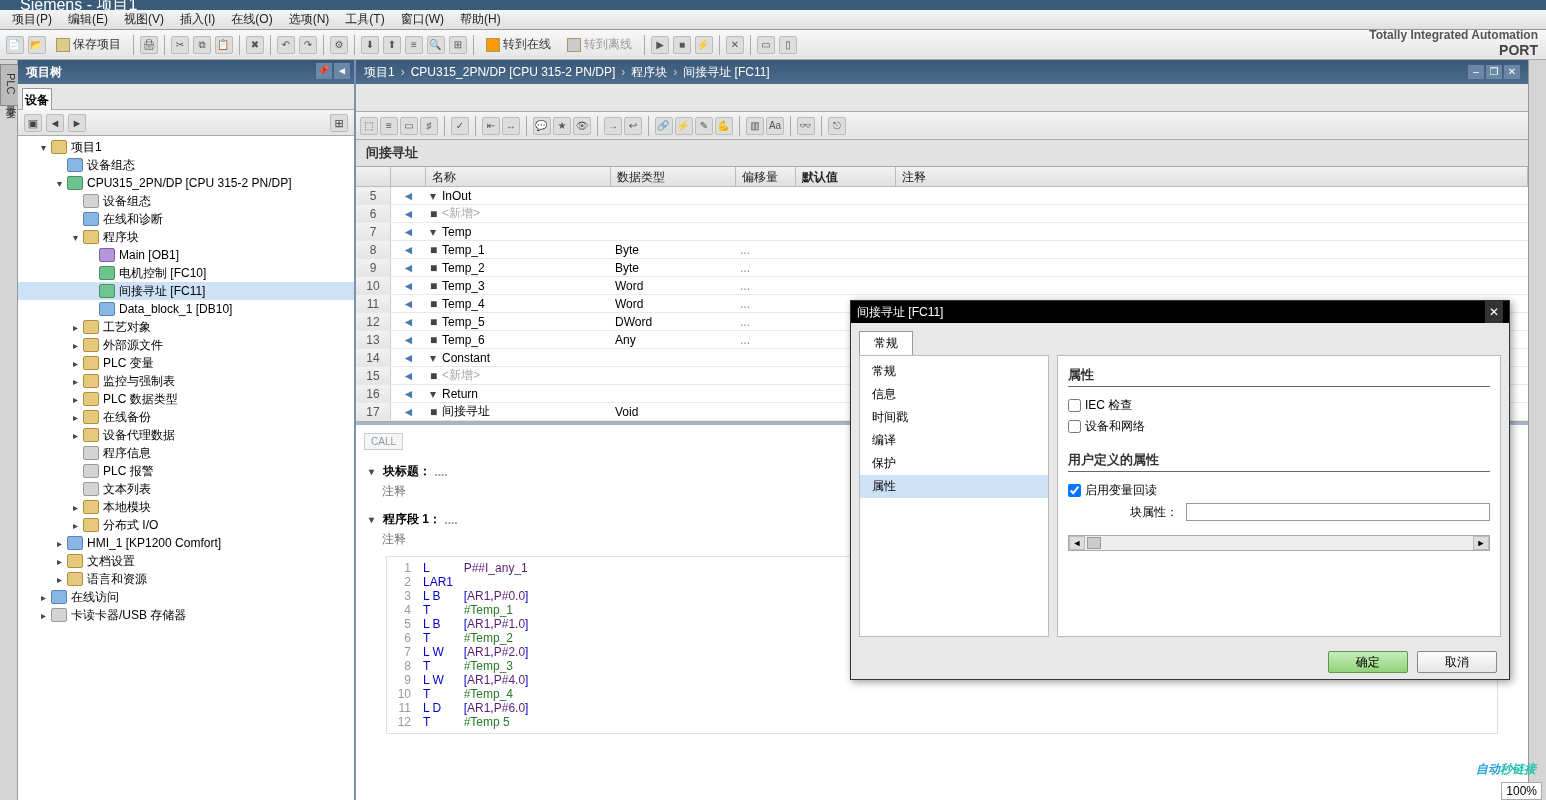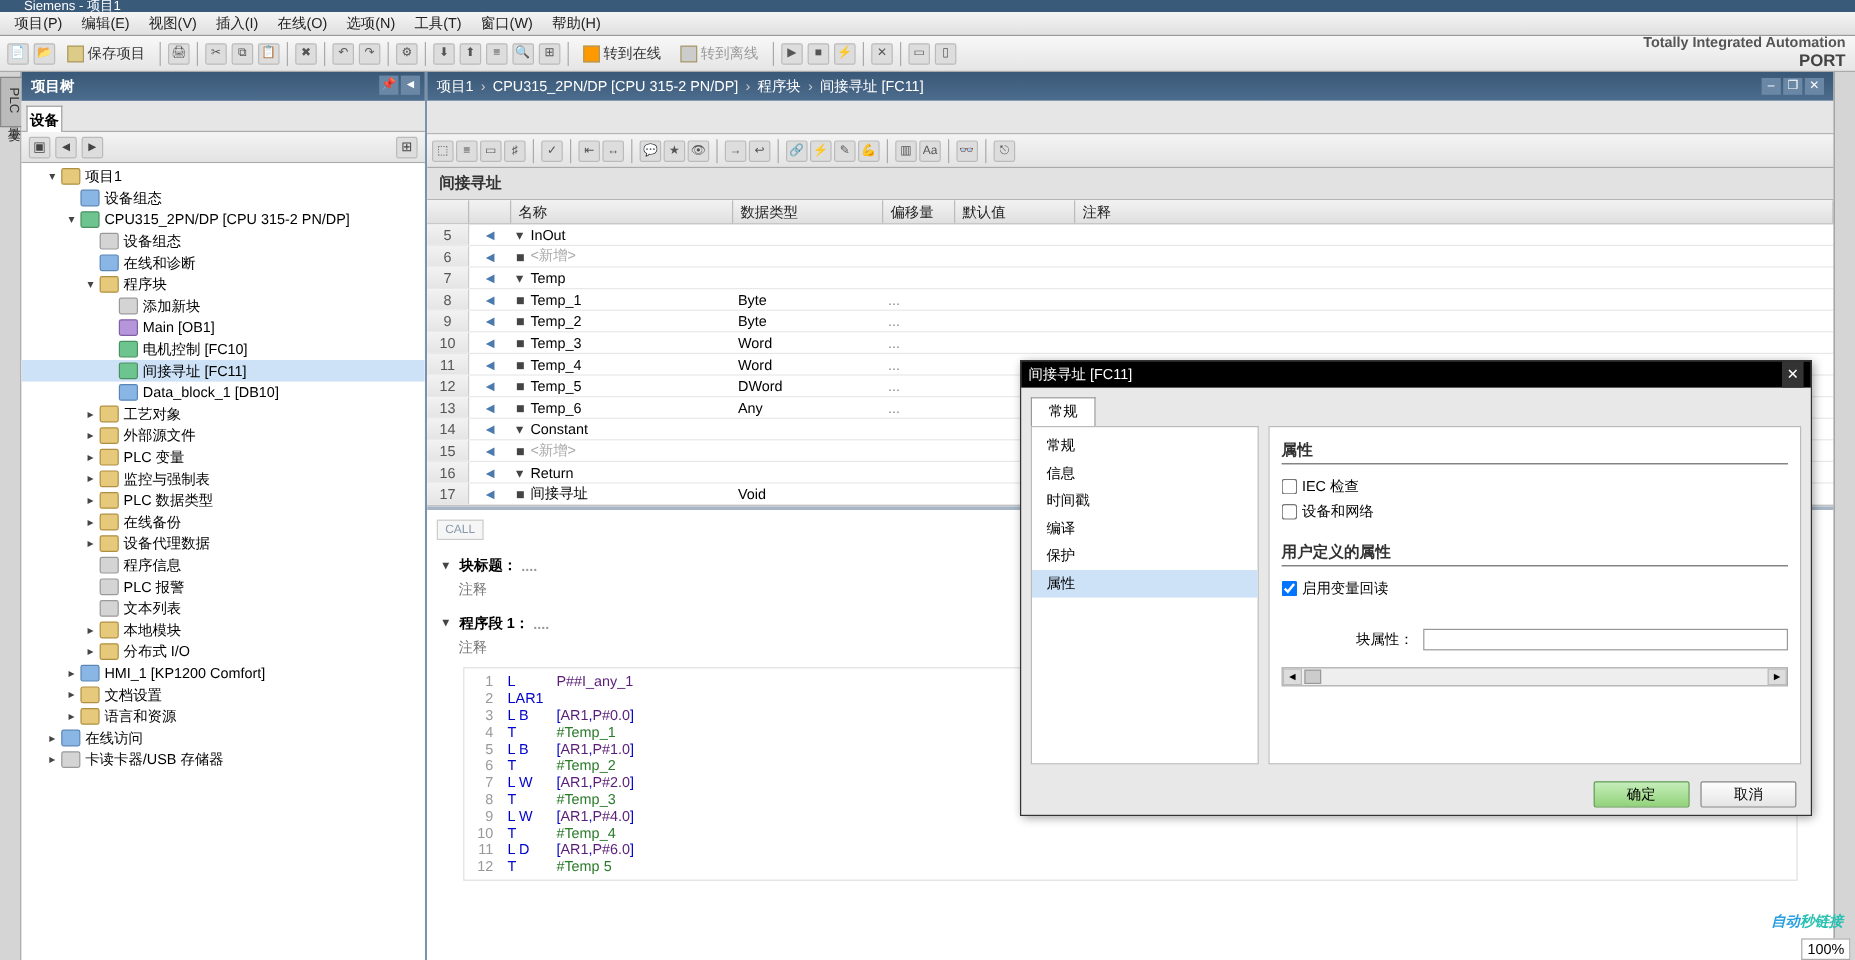--- a/index.html
+++ b/index.html
@@ -1,18 +1,18 @@
 <!DOCTYPE html>
 <html><head>
 <meta charset="utf-8">
 <style>
 * { box-sizing: border-box; margin: 0; padding: 0; font-family: "Microsoft YaHei", Tahoma, sans-serif; font-size: 12px; }
 body { background: #f0f0f0; width: 1546px; height: 800px; overflow: hidden; position: relative; }
 
-.title-bar { background: #3a5a7a; height: 10px; color: #fff; padding-left: 20px; font-size: 11px; line-height: 10px; overflow: hidden;}
+.title-bar { background: #3a5a7a; height: 10px; color: #fff; padding-left: 20px; font-size: 16px; line-height: 10px; overflow: hidden;}
 .menu-bar { background: linear-gradient(#f5f5f5,#e0e0e0); height: 20px; border-bottom: 1px solid #999; display: flex; align-items: center; padding-left: 4px; }
 .menu-bar span { padding: 2px 8px; color: #222; cursor: default; }
 
 .toolbar-main { background: linear-gradient(#f8f8f8,#e5e5e5); height: 30px; border-bottom: 1px solid #aaa; display: flex; align-items: center; padding-left: 4px; position: relative;}
 .toolbar-main .tb-icon { width: 18px; height: 18px; margin: 0 2px; display: inline-block; background:#ddd; border:1px solid #bbb; border-radius:2px; font-size:10px; text-align:center; line-height:16px; color:#555;}
 .sep { width:1px; height:20px; background:#aaa; margin:0 4px; display:inline-block;}
 .btn-link { display:inline-flex; align-items:center; padding:2px 6px; color:#333; margin:0 2px; font-size:12px;}
 .btn-link .g-icon { width:14px; height:14px; background:#dc8; border:1px solid #a96; margin-right:3px; display:inline-block;}
 .btn-link.disabled { color:#999; }
 .tia-brand { position:absolute; right:8px; top:-2px; font-size:13px; color:#555; font-weight:bold; text-align:right;}
@@ -56,21 +56,21 @@
 .breadcrumb .win-icons span { width:16px; height:14px; background:#6a88a6; display:inline-block; text-align:center; line-height:14px; font-size:10px; color:#fff;}
 
 .editor-spacer { height:28px; background:#e6e6e6; border-bottom:1px solid #aaa;}
 .editor-toolbar { background:linear-gradient(#f4f4f4,#e3e3e3); height:28px; border-bottom:1px solid #aaa; display:flex; align-items:center; padding:0 4px; gap:2px;}
 .editor-toolbar .tb-icon { width:18px; height:18px; background:#ddd; border:1px solid #bbb; border-radius:2px; font-size:10px; text-align:center; line-height:16px; color:#555;}
 
 .block-title { background:#e2e2e2; border-bottom:1px solid #aaa; padding:4px 10px; font-weight:bold; font-size:13px; color:#333;}
 .var-table { border-bottom:1px solid #aaa; background:#fff; }
 .var-head { display:flex; background:linear-gradient(#f2f2f2,#e0e0e0); border-bottom:1px solid #bbb; height:20px;}
 .var-head div { border-right:1px solid #bbb; padding:2px 6px; font-size:12px; color:#222;}
-.col1{width:35px;} .col2{width:35px;} .col3{width:185px;} .col4{width:125px;} .col5{width:60px;} .col6{width:100px;} .col7{flex:1;}
+.col1{width:35px;} .col2{width:35px;} .col3{width:185px;} .col4{width:125px;} .col5{width:60px;} .col6{width:100px;font-weight:bold;} .col7{flex:1;}
 .var-row { display:flex; border-bottom:1px solid #e8e8e8; height:18px; align-items:center; font-size:12px;}
 .var-row .rn { width:35px; text-align:center; background:linear-gradient(#f2f2f2,#e5e5e5); border-right:1px solid #ccc; color:#555; height:100%; line-height:18px;}
 .var-row .tag { width:35px; text-align:center; color:#4a7aae;}
 .var-row .tag::before{content:"◄";}
 .var-row .name { width:185px; padding-left:4px; display:flex; align-items:center;}
 .var-row .name .arr { display:inline-block; width:12px; color:#444;}
 .var-row .dtype { width:125px; padding-left:4px;}
 .var-row .off { width:60px; padding-left:4px; color:#888;}
 .var-row .def { width:100px;}
 .var-row .cmt { flex:1;}
@@ -95,21 +95,21 @@
 .dlg-tabs { padding:8px 8px 0 8px;}
 .dlg-tabs .tab { background:#fff; border:1px solid #999; border-bottom:none; padding:3px 14px; display:inline-block; font-size:12px;}
 .dlg-body { display:flex; padding:0 8px 8px 8px; height:290px; gap:8px;}
 .nav-list { width:190px; background:#fff; border:1px solid #bbb; padding:4px 0;}
 .nav-list div { padding:3px 12px; font-size:12px;}
 .nav-list div.sel { background:#cde2f7;}
 .props-area { flex:1; background:#fff; border:1px solid #bbb; padding:10px;}
 .props-area h4 { font-size:13px; color:#333; border-bottom:1px solid #666; padding-bottom:2px; margin-bottom:10px; font-weight:bold;}
 .chk { display:flex; align-items:center; margin:4px 0;}
 .chk input { margin-right:4px;}
-.field-row { display:flex; align-items:center; margin-top:25px;}
+.field-row { display:flex; align-items:center; margin-top:4px;}
 .field-row label { width:110px; text-align:right; margin-right:8px;}
 .field-row input[type=text] { flex:1; border:1px solid #999; height:18px; padding:0 3px;}
 .hscroll { height:16px; border:1px solid #aaa; background:#eee; margin-top:14px; display:flex; align-items:center;}
 .hscroll .btn { width:16px; height:14px; background:#ddd; border:1px solid #bbb; text-align:center; font-size:9px; line-height:12px;}
 .hscroll .btn.r { margin-left:auto;}
 .dlg-buttons { text-align:right; padding:6px 12px;}
 .dlg-buttons button { width:80px; height:22px; margin-left:6px; background:linear-gradient(#fdfdfd,#e5e5e5); border:1px solid #888; border-radius:2px; cursor:pointer;}
 .dlg-buttons button.ok { background:linear-gradient(#c5eeba,#92d27a); border-color:#5a9a4a;}
 
 .bottom-bar { position:absolute; bottom:0; right:4px; display:flex; align-items:center; gap:6px;}
@@ -236,26 +236,20 @@
           <span class="ind i3"></span>
           <span class="tri none"></span>
           <span class="t-icon blue"></span>
           <span>在线和诊断</span>
         </div>
         <div class="tree-item">
           <span class="ind i3"></span>
           <span class="tri open"></span>
           <span class="t-icon "></span>
           <span>程序块</span>
-        </div>
-        <div class="tree-item">
-          <span class="ind i4"></span>
-          <span class="tri none"></span>
-          <span class="t-icon gray"></span>
-          <span>添加新块</span>
         </div>
         <div class="tree-item">
           <span class="ind i4"></span>
           <span class="tri none"></span>
           <span class="t-icon purple"></span>
           <span>Main [OB1]</span>
         </div>
         <div class="tree-item">
           <span class="ind i4"></span>
           <span class="tri none"></span>

